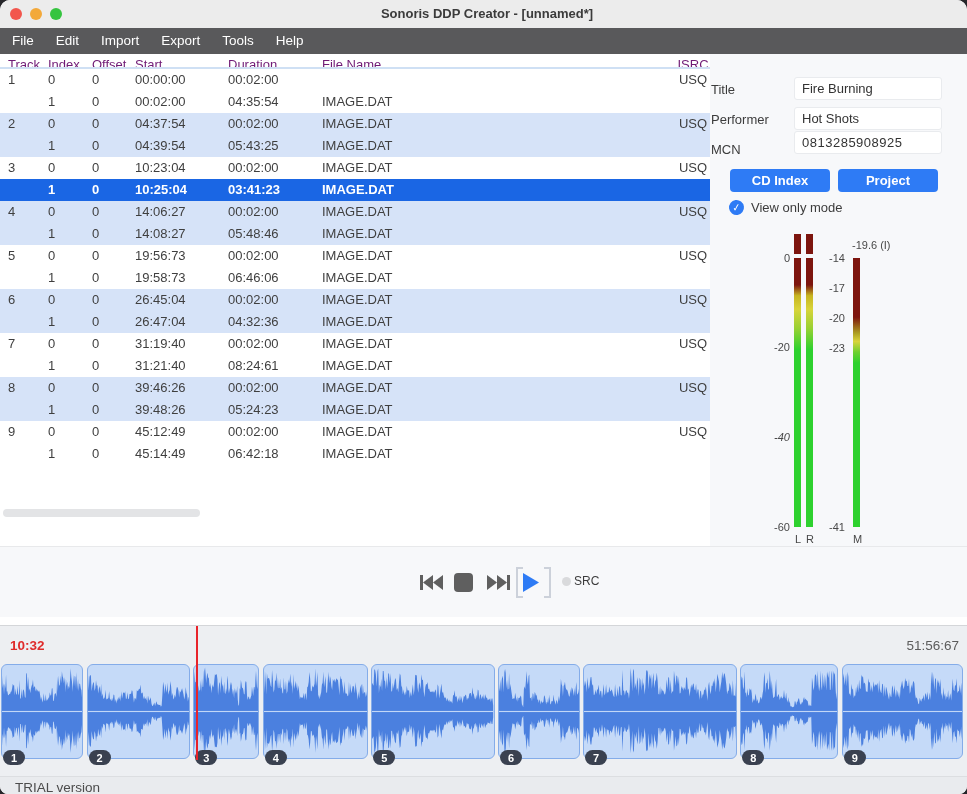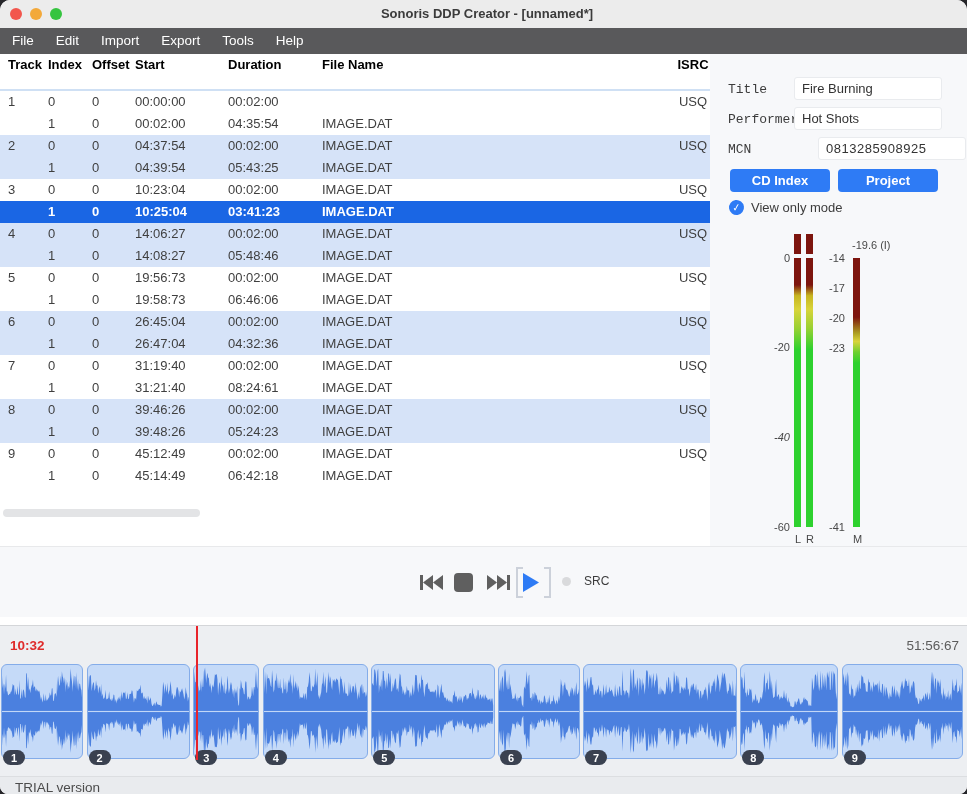--- a/index.html
+++ b/index.html
@@ -15,43 +15,43 @@
   .wtitle { text-align:center; font-size:13px; font-weight:700; color:#3b3b3b; line-height:28px; }
 
   
   .menubar { height:26px; background:#59595b; display:flex; align-items:center; padding-left:1px; }
   .mitem { color:#fff; font-size:13.5px; padding:0 11px; line-height:26px; cursor:default; }
 
   
   .content { display:flex; height:492px; }
   .left { position:relative; width:710px; background:#fff; }
   .thead, .trow { display:grid; grid-template-columns:40px 44px 43px 93px 94px 1fr 34px; padding-left:8px; }
-  .thead { height:37px; line-height:22px; font-size:13px; font-weight:700; color:#000000;
+  .thead { height:15px; line-height:22px; font-size:13px; font-weight:400; color:#701a75;
            border-bottom:2px solid #cfe0f4; }
   .trow { height:22px; line-height:22px; font-size:13px; color:#3f3f3f; }
   .trow.alt { background:#d6e3f8; }
   .trow.selected { background:#1a66e4; color:#fff; font-weight:700; }
   .cell { overflow:hidden; white-space:nowrap; }
   .c-isrc { text-align:center; }
 
   .hscroll { position:absolute; left:3px; top:455px; width:197px; height:8px; border-radius:4px; background:#e3e4e6; cursor:pointer; }
 
   .sliderrow { position:absolute; left:0; top:522px; width:100%; height:24px; }
   .ptime { position:absolute; top:2px; font-size:13px; color:#3c3c3c; }
   .ptime.elapsed { left:12px; } .ptime.remaining { right:13px; }
   .ptrack { position:absolute; left:55px; right:62px; top:9px; height:7px; border-radius:3.5px; background:#e9eaec; cursor:pointer; }
   .pthumb { position:absolute; left:2px; top:-2px; width:26px; height:11px; border-radius:5.5px; background:#6e6e6e; cursor:grab; }
 
   
   .right { position:relative; width:257px; background:#f7f8fa; font-size:13px; color:#3c3c3c; }
-  .lbl { position:absolute; left:18px;font-family:Liberation Mono, monospace; }
+  .lbl { position:absolute; left:1px; }
   .lbl-title { top:28px; } .lbl-performer { top:58px; } .lbl-mcn { top:88px; }
   .fld { position:absolute; left:84px; width:148px; height:23px; background:#fff; border:1px solid #e9ebee;
          border-radius:3px; font-family:inherit; font-size:13px; color:#333; padding:0 7px; outline:none; }
-  .fld-title { top:23px; } .fld-performer { top:53px; } .fld-mcn { top:83px; letter-spacing:.5px;margin-left:24px; }
+  .fld-title { top:23px; } .fld-performer { top:53px; } .fld-mcn { top:77px; letter-spacing:.5px; }
   .btn { position:absolute; top:115px; width:100px; height:23px; background:#2e7bf5; color:#fff; border:none;
          border-radius:4px; font-family:inherit; font-size:13px; font-weight:700; cursor:pointer; }
   .btn-cdtext { left:20px; } .btn-project { left:128px; }
   .viewonly { position:absolute; left:19px; top:146px; display:flex; align-items:center; gap:7px; cursor:pointer; }
   .chk { width:15px; height:15px; border-radius:50%; background:#2e7bf5; color:#fff; font-size:10px; font-weight:700;
          display:flex; align-items:center; justify-content:center; transform:rotate(-8deg); }
 
   
   .meters { position:absolute; inset:0; font-size:11px; color:#484848; }
   .loud { position:absolute; left:122px; top:185px;margin-left:20px; }
@@ -69,21 +69,21 @@
   .cl-l { left:84px; } .cl-r { left:96px; } .cl-m { left:143px; }
 
   
   .transport { position:relative; height:71px; background:#f7f8fa; border-top:1px solid #e8e9eb; }
   .tbtn { position:absolute; background:none; border:none; padding:0; cursor:pointer; line-height:0; }
   .tbtn.prev { left:420px; top:28px; } .tbtn.stop { left:454px; top:26px; }
   .tbtn.next { left:487px; top:28px; } .tbtn.play { left:523px; top:26px; }
   .bracket { position:absolute; top:20px; width:7px; height:31px; }
   .bracket-l { left:516px; border:2px solid #ccd1da; border-right:none; }
   .bracket-r { left:544px; border:2px solid #ccd1da; border-left:none; }
-  .src { position:absolute; left:562px; top:27px; display:flex; align-items:center; gap:13px; cursor:pointer; }
+  .src { position:absolute; left:562px; top:27px; display:flex; align-items:center; gap:3px; cursor:pointer; }
   .srcdot { width:9px; height:9px; border-radius:50%; background:#d9dadc; }
   .srclbl { font-size:12px; color:#3c3c3c; }
 
   
   .wavepanel { position:relative; height:151px; background:#edeff2; border-top:1px solid #d4d6d9;margin-top:8px; }
   .postime { position:absolute; left:10px; top:12px; font-size:13.5px; font-weight:700; color:#df2b2b; }
   .tottime { position:absolute; right:8px; top:12px; font-size:13.5px; color:#5c5c5c; }
   .blocks { position:absolute; inset:0; }
   .wave-block { position:absolute; top:38px; height:95px; background:#c5daf8; border:1px solid #84ace9;
                 border-radius:6px; cursor:pointer; }

